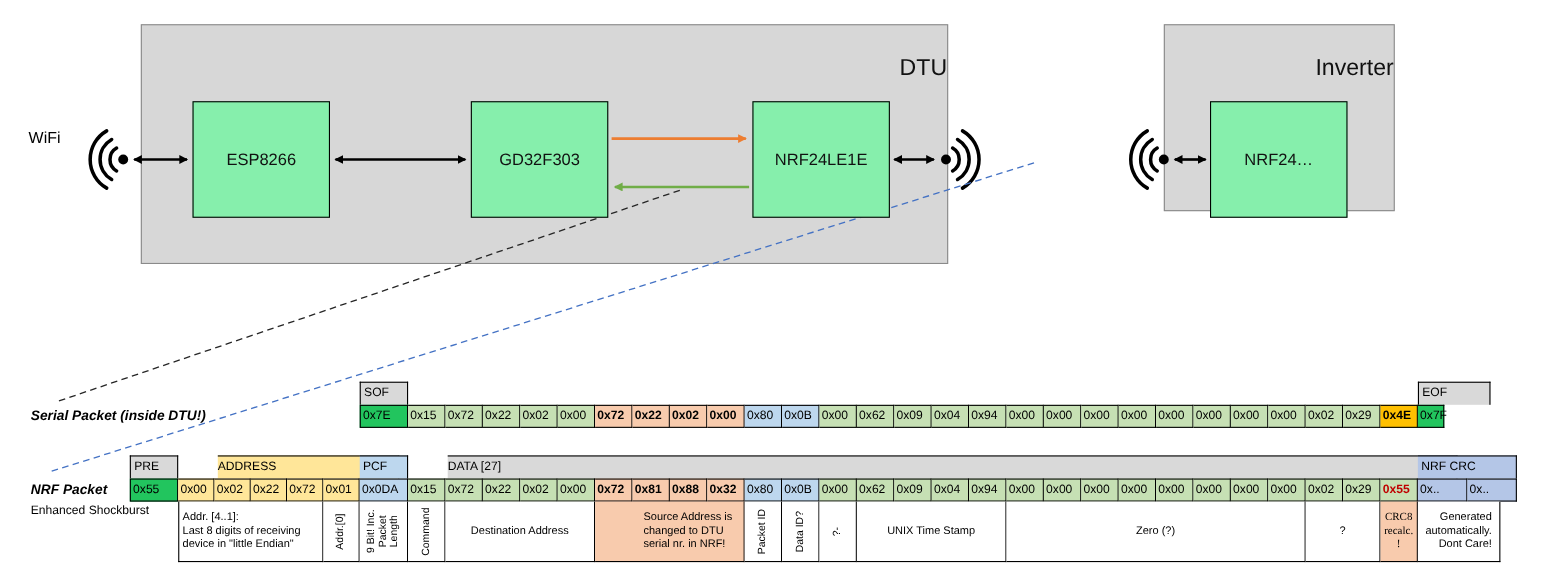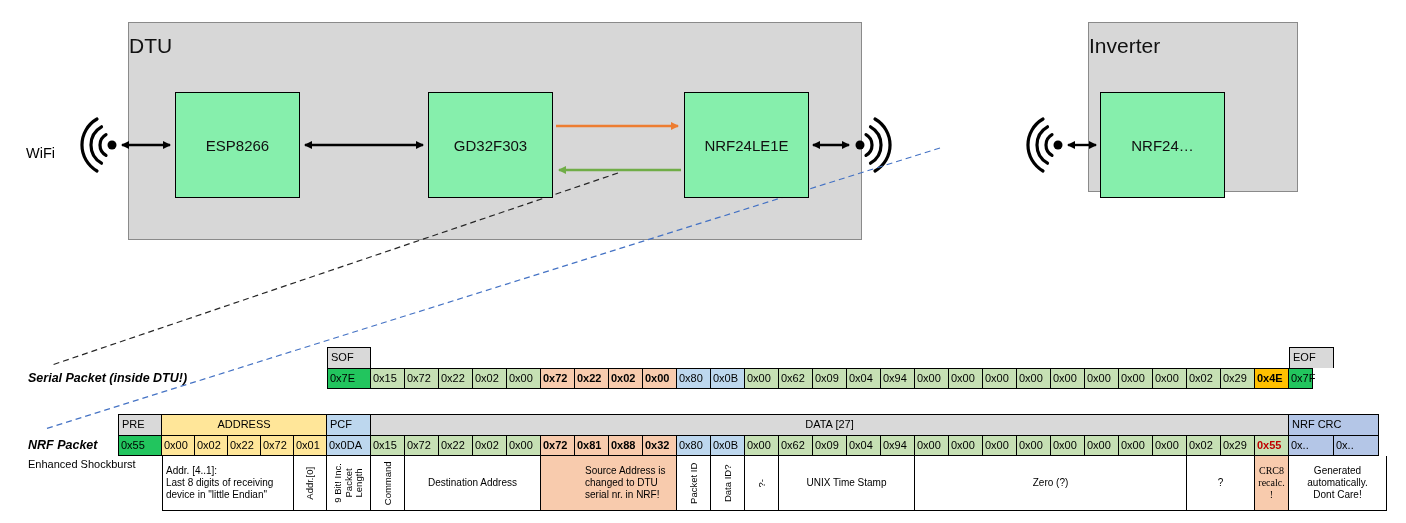--- a/index.html
+++ b/index.html
@@ -2,36 +2,36 @@
 <html><head>
 <meta charset="utf-8">
 <style>
   * { margin:0; padding:0; }
   body { font-family:"Liberation Sans", sans-serif; background:#fff; }
   .canvas { position:relative; width:1406px; height:523px; background:#fff; overflow:hidden; }
   .overlay { position:absolute; left:0; top:0; }
 
   
   .graybox { position:absolute; background:#D7D7D7; border:1px solid #8a8a8a; box-sizing:border-box; }
-  .boxtitle { text-align:left; font-size:21px; color:#111; margin-top:11px; }
+  .boxtitle { text-align:right; font-size:21px; color:#111; margin-top:27px; }
   .chip { position:absolute; width:125px; height:106px; background:#86efac; border:1.5px solid #000;
           box-sizing:border-box; display:flex; align-items:center; justify-content:center;
           font-size:15px; color:#111; }
-  .wifi-label { position:absolute; left:26px; top:145px; font-size:14.5px; }
+  .wifi-label { position:absolute; left:26px; top:118px; font-size:14.5px; }
 
   
   .rowlabel { position:absolute; font-weight:bold; font-style:italic; font-size:12.5px;
               height:21px; line-height:21px; white-space:nowrap; }
   .sublabel { position:absolute; font-size:11px; white-space:nowrap; }
   .hcell, .vcell { position:absolute; box-sizing:border-box; height:21px; line-height:19px;
                    font-size:11px; padding-left:3px; border:1px solid #000; background:#D9D9D9;
                    white-space:nowrap; }
   .hcell { border-bottom:none; }
   .vcell { background:#22c55e; padding-left:2px; }
-  .ctr { text-align:center; padding-left:0; }
+  .ctr { padding-left:0;margin-left:36px; }
   .nbl { border-left:none; }
   .hy  { background:#FFE699; } .hb { background:#BDD7EE; } .hbc { background:#B4C6E7; }
   .pcfv { background:#BDD7EE; }
 
   .brow { position:absolute; display:flex; }
   .c { flex:none; width:34px; height:21px; box-sizing:border-box; border:1px solid #000;
        border-left:none; font-size:11px; line-height:19px; padding-left:2px; background:#fff;
        white-space:nowrap; overflow:hidden; }
   .addr .c { width:33px; }
   .crcrow .c { width:45px; }
@@ -54,21 +54,21 @@
   .rot { flex:none; transform:rotate(-90deg); width:52px; font-size:9.5px; line-height:1.12; text-align:center; }
 </style>
 </head>
 <body>
 
 <div class="canvas">
 
   <div class="graybox" style="left:128px; top:22px; width:734px; height:218px">
     <div class="boxtitle">DTU</div>
   </div>
-  <div class="graybox" style="left:1088px; top:22px; width:210px; height:170px">
+  <div class="graybox" style="left:1058px; top:22px; width:210px; height:170px">
     <div class="boxtitle">Inverter</div>
   </div>
 
   <svg class="overlay" width="1406" height="523" viewBox="0 0 1406 523">
     <defs>
       <marker id="mB" orient="auto-start-reverse" markerUnits="userSpaceOnUse" markerWidth="10" markerHeight="9" refX="7" refY="4">
         <path d="M0,0 L8,4 L0,8 Z" fill="#000"></path>
       </marker>
       <marker id="mO" orient="auto" markerUnits="userSpaceOnUse" markerWidth="10" markerHeight="9" refX="7" refY="4">
         <path d="M0,0 L8,4 L0,8 Z" fill="#ED7D31"></path>
@@ -151,21 +151,21 @@
       <div class="c green">0x00</div>
       <div class="c green">0x00</div>
       <div class="c green">0x00</div>
       <div class="c green">0x00</div>
       <div class="c green">0x00</div>
       <div class="c green">0x00</div>
       <div class="c green">0x02</div>
       <div class="c green">0x29</div>
       <div class="c gold">0x4E</div>
     </div>
-  <div class="hcell" style="left:1289px; top:347px; width:45px">EOF</div>
+  <div class="hcell" style="left:1289px; top:347px; width:66px">EOF</div>
   <div class="vcell nbl" style="left:1289px; top:368px; width:24px">0x7F</div>
 
   <div class="rowlabel" style="left:28px; top:435px">NRF Packet</div>
   <div class="sublabel" style="left:28px; top:458px">Enhanced Shockburst</div>
 
   <div class="hcell" style="left:118px; top:414px; width:44px">PRE</div>
   <div class="hcell hy nbl ctr" style="left:162px; top:414px; width:165px">ADDRESS</div>
   <div class="hcell hb nbl" style="left:327px; top:414px; width:44px">PCF</div>
   <div class="hcell nbl ctr" style="left:371px; top:414px; width:918px">DATA [27]</div>
   <div class="hcell hbc nbl" style="left:1289px; top:414px; width:90px">NRF CRC</div>
@@ -224,18 +224,18 @@
       <div class="ac salmon left" style="width: 136px; padding-left: 44px;">Source Address is changed to DTU serial nr. in NRF!</div>
       <div class="ac" style="width: 34px;"><div class="rot">Packet ID</div></div>
       <div class="ac" style="width: 34px;"><div class="rot">Data ID?</div></div>
       <div class="ac" style="width: 34px;"><div class="rot">?-</div></div>
       <div class="ac" style="width: 136px;">UNIX Time Stamp</div>
       <div class="ac" style="width: 272px; text-align: center;">Zero (?)</div>
       <div class="ac" style="width: 68px;">?</div>
       <div class="ac salmon" style="width: 34px; font-family: Liberation Serif, serif;">CRC8
 recalc.
 !</div>
-      <div class="ac" style="width: 98px;">Generated
+      <div class="ac" style="width: 75px; text-align: right;">Generated
 automatically.
 Dont Care!</div>
     </div>
 
 </div>
 
 </body></html>

